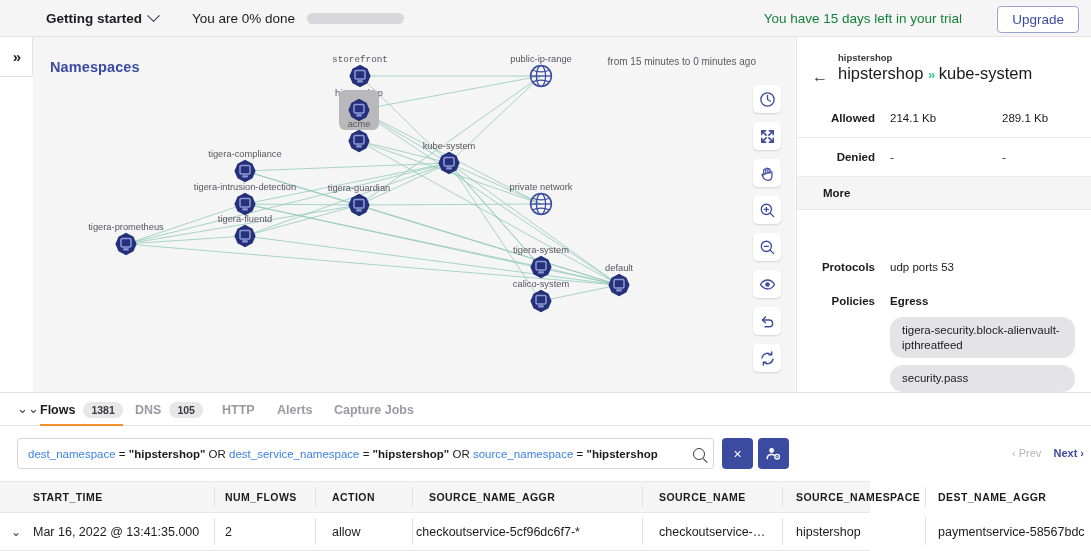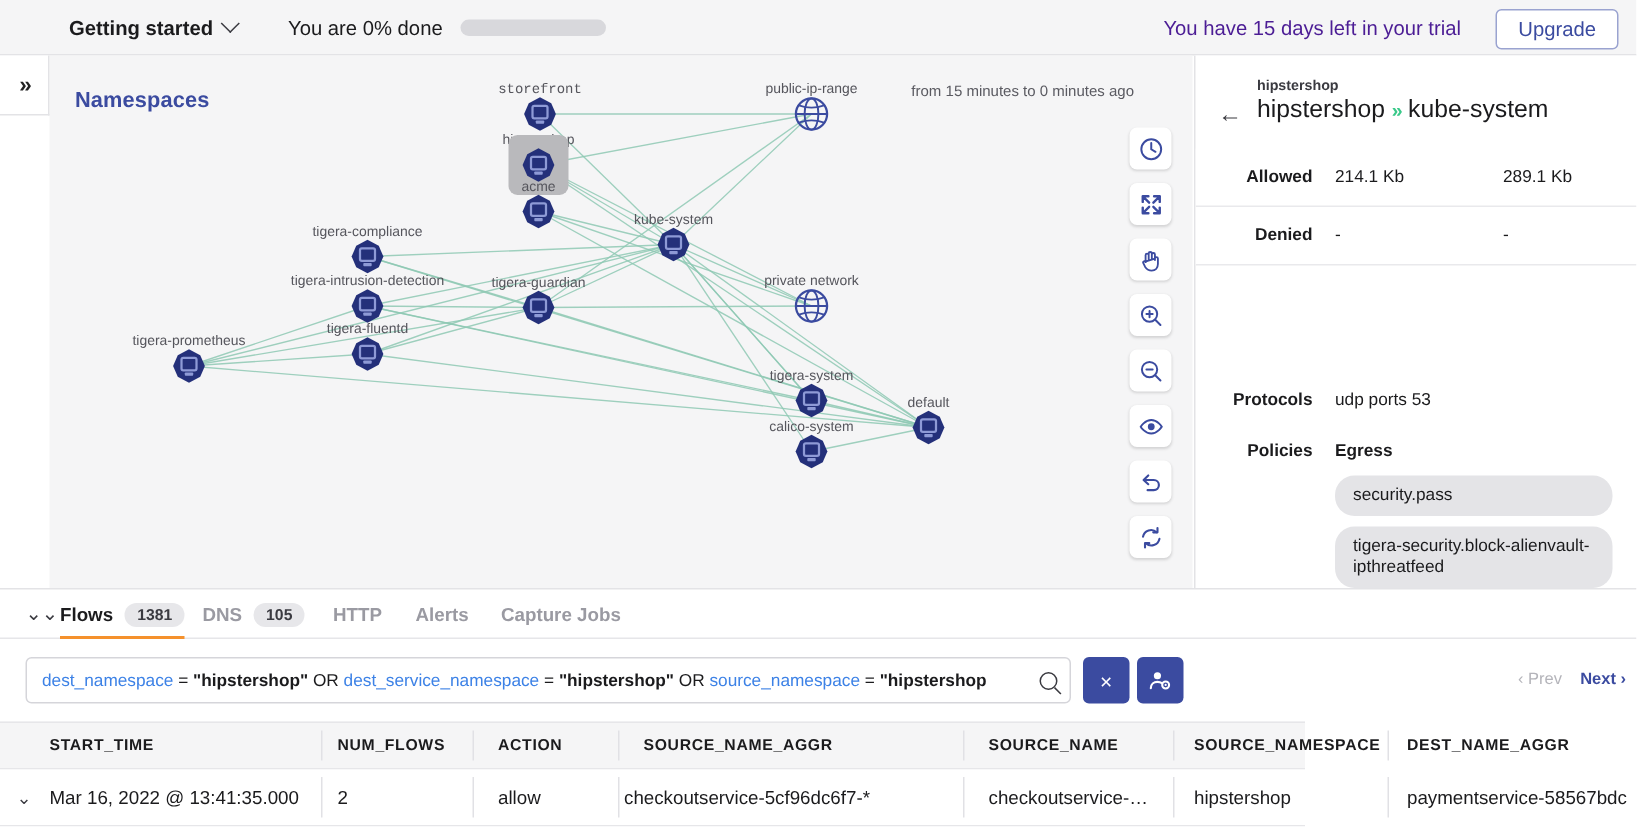--- a/index.html
+++ b/index.html
@@ -21,21 +21,21 @@
   }
   .getting-started {
     display:flex; align-items:center; gap:7px;
     margin-left:46px; font-size:13.5px; font-weight:600; color:#1b1b1d;
     cursor:pointer;
   }
   .chev-d { width:9px; height:9px; border-right:1.7px solid #3a3a40; border-bottom:1.7px solid #3a3a40;
             transform:rotate(45deg) translate(-2px,-2px); }
   .done-text { margin-left:34px; font-size:13.5px; color:#1b1b1d; font-weight:400; }
   .progress-track { margin-left:12px; width:97px; height:11px; border-radius:6px; background:#d8d8dc; }
-  .trial-text { position:absolute; right:117px; font-size:13.5px; color:#4c1d95; }
+  .trial-text { position:absolute; right:129px; font-size:13.5px; color:#15803d; }
   .upgrade-btn {
     position:absolute; right:12px; top:6px;
     padding:5px 14px; font-size:13.5px; color:#3b4ba0;
     background:#ffffff; border:1px solid #9aa3d0; border-radius:4px; cursor:pointer;
     font-family:"Liberation Sans", sans-serif;
   }
 
   
   .collapse-tab {
     position:absolute; left:0; top:37px; width:33px; height:40px;
@@ -377,35 +377,38 @@
     <div class="dpt-row">
       <div class="c-label">Allowed</div>
       <div class="c-sent">214.1 Kb</div>
       <div class="c-recv">289.1 Kb</div>
     </div>
     <div class="dpt-row">
       <div class="c-label">Denied</div>
       <div class="c-sent">-</div>
       <div class="c-recv">-</div>
     </div>
+    <div class="dpt-more">
+      <div class="c-more" style="left:26px;">More</div>
+    </div>
   </div>
 
   <div class="dp-kv" style="top:224px;">
     <div class="kv-key">Protocols</div>
     <div class="kv-val">udp ports 53</div>
   </div>
 
   <div class="dp-kv" style="top:258px;">
     <div class="kv-key">Policies</div>
     <div class="kv-val" style="font-weight:700;">Egress</div>
   </div>
 
   <div style="position:absolute; left:93px; top:280px;" id="policy-pills">
+      <div class="pill">tigera-security.block-alienvault-ipthreatfeed</div>
       <div class="pill">security.pass</div>
-      <div class="pill">tigera-security.block-alienvault-ipthreatfeed</div>
     </div>
 </div>
 
 <div class="bottom">
 
   <div class="tabs-row" id="tabs-row">
     <span class="tabs-chev">⌄⌄</span>
   <div class="tab active" style="left: 40px;">
         <span>Flows</span>
         <span class="cnt">1381</span>

